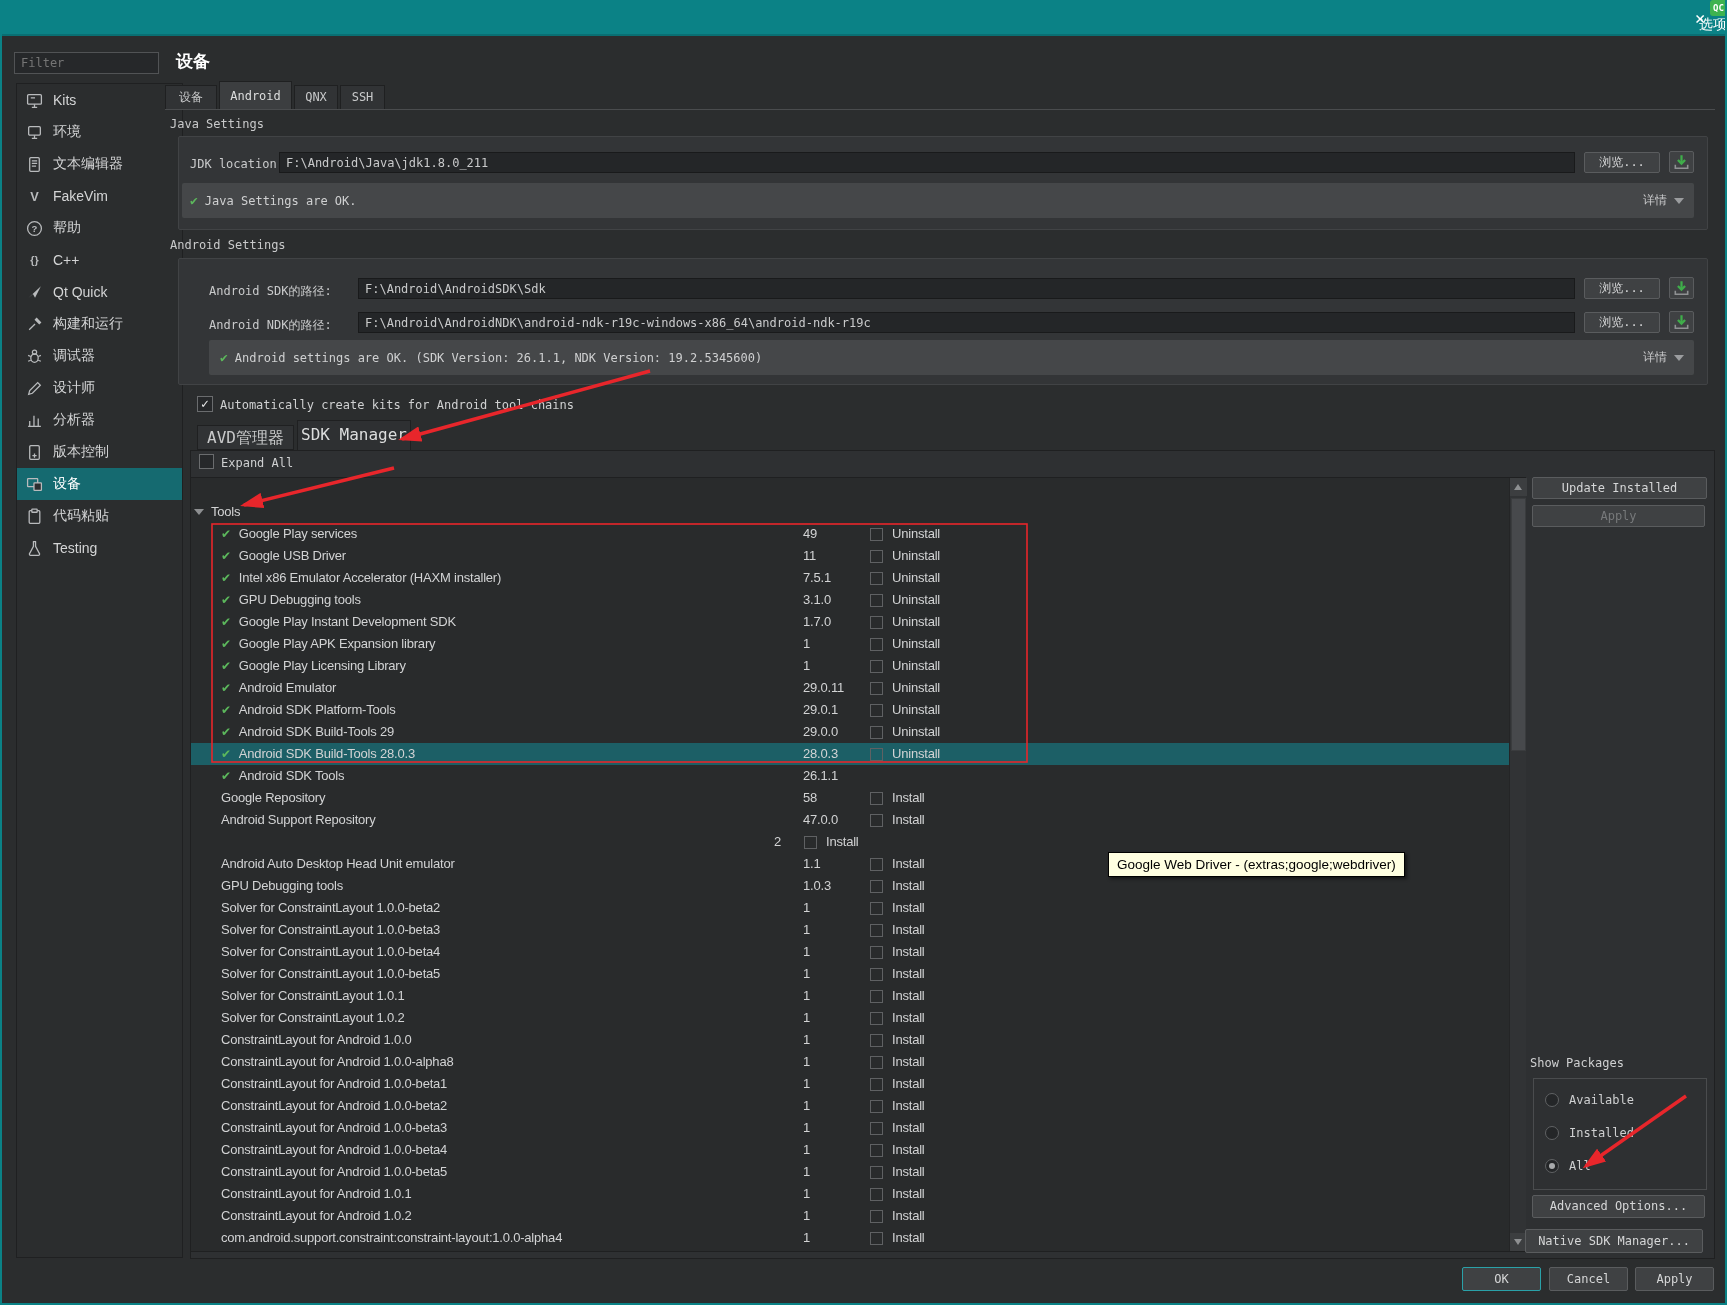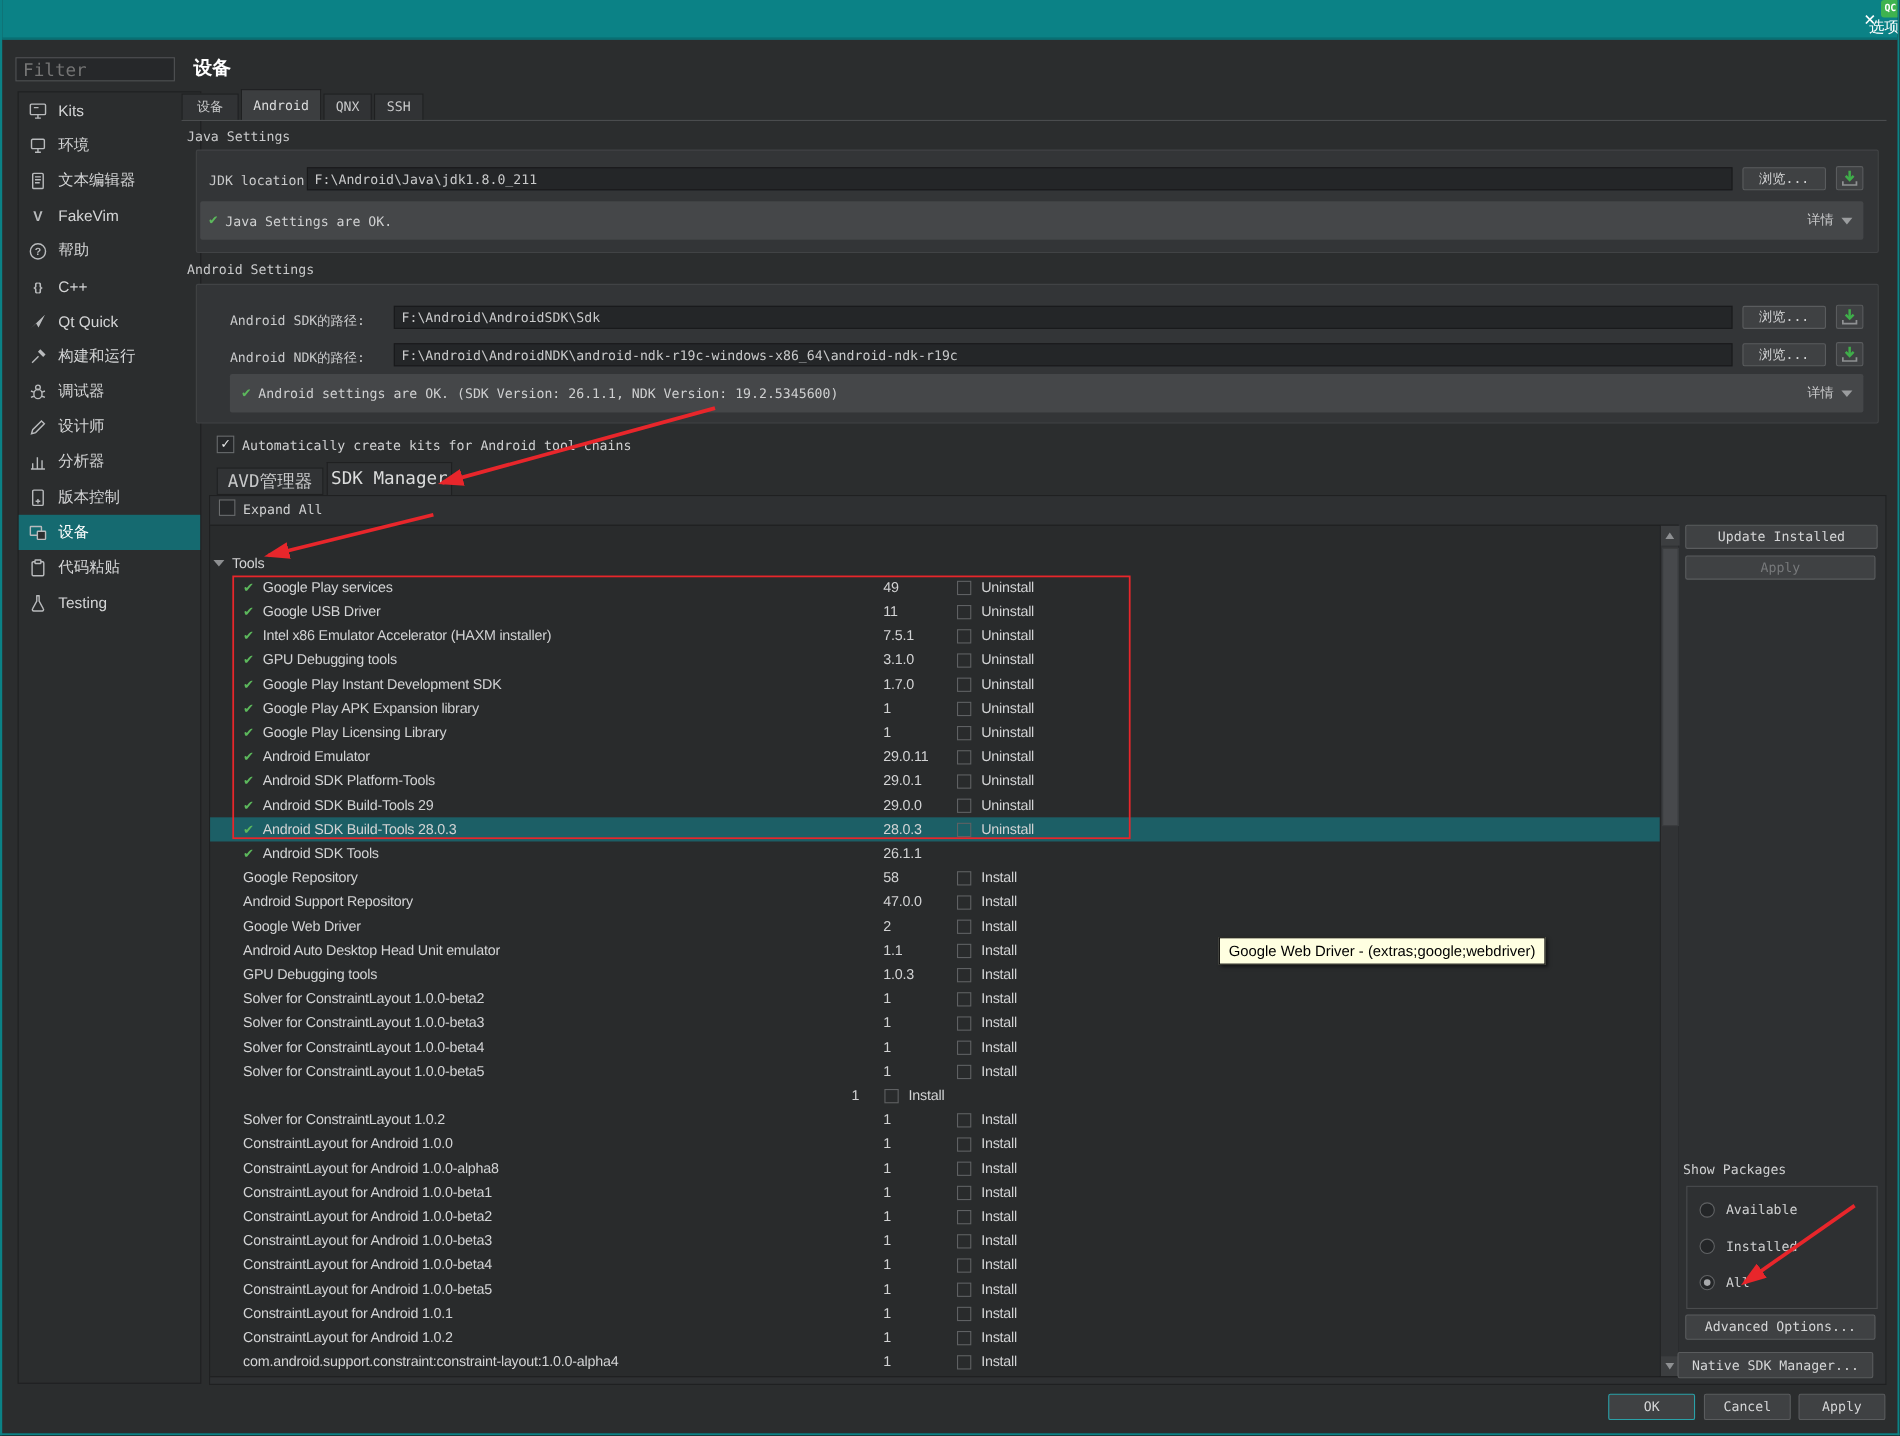--- a/index.html
+++ b/index.html
@@ -12,21 +12,21 @@
   .titlebar{position:absolute;left:-2px;top:0;width:1727px;height:36px;background:#0b8286;
     border-bottom:2px solid #096f73;display:flex;align-items:flex-end;padding-left:10px;flex-direction:column;}
   .qc-badge{width:17px;height:17px;background:#3eb34f;border-radius:3px;color:#fff;
     font-size:9px;font-weight:bold;display:flex;align-items:center;justify-content:center;}
   .win-title{color:#ffffff;font-size:14px;margin-left:8px;}
   .win-close{position:absolute;right:16px;top:7px;color:#fff;font-size:17px;width:22px;height:22px;
     text-align:center;line-height:22px;cursor:pointer;}
 
   
   .filter-input{position:absolute;left:12px;top:52px;width:145px;height:22px;background:#26282a;
-    border:1px solid #515355;color:#9fa1a3;font-size:16px;padding:0 6px;font-family:"DejaVu Sans Mono",monospace;}
+    border:1px solid #515355;color:#9fa1a3;font-size:12px;padding:0 6px;font-family:"DejaVu Sans Mono",monospace;}
   .side-list{position:absolute;left:14px;top:83px;width:167px;height:1175px;border:1px solid #1f2021;background:#2b2d2e;}
   .side-item{height:32px;display:flex;align-items:center;padding-left:9px;color:#d4d5d6;
     font-size:14px;font-family:"Liberation Sans","DejaVu Sans",sans-serif;cursor:pointer;}
   .side-item.sel{background:#156a70;color:#ffffff;}
   .sicon{width:17px;height:17px;margin-right:10px;display:inline-flex;}
   .sicon svg{width:17px;height:17px;stroke:#b9bbbd;fill:none;stroke-width:1.2;}
 
   
   .page-heading{position:absolute;left:174px;top:50px;color:#ffffff;font-size:17px;font-weight:bold;}
   .ptab{position:absolute;top:85px;height:25px;background:#313335;border:1px solid #1f2021;
@@ -500,23 +500,20 @@
             <span>Android Support Repository</span>
           </div>
     <div class="c-api"></div>
     <div class="c-rev">47.0.0</div>
     <div class="c-op">
             <span class="opbox"></span>
             <span class="oplabel">Install</span>
           </div>
   </div>
         <div class="trow">
-    <div class="c-name">
-            <span>Google Web Driver</span>
-          </div>
     <div class="c-api"></div>
     <div class="c-rev">2</div>
     <div class="c-op">
             <span class="opbox"></span>
             <span class="oplabel">Install</span>
           </div>
   </div>
         <div class="trow">
     <div class="c-name">
             <span>Android Auto Desktop Head Unit emulator</span>
@@ -577,20 +574,23 @@
             <span>Solver for ConstraintLayout 1.0.0-beta5</span>
           </div>
     <div class="c-api"></div>
     <div class="c-rev">1</div>
     <div class="c-op">
             <span class="opbox"></span>
             <span class="oplabel">Install</span>
           </div>
   </div>
         <div class="trow">
+    <div class="c-name">
+            <span>Solver for ConstraintLayout 1.0.1</span>
+          </div>
     <div class="c-api"></div>
     <div class="c-rev">1</div>
     <div class="c-op">
             <span class="opbox"></span>
             <span class="oplabel">Install</span>
           </div>
   </div>
         <div class="trow">
     <div class="c-name">
             <span>Solver for ConstraintLayout 1.0.2</span>

